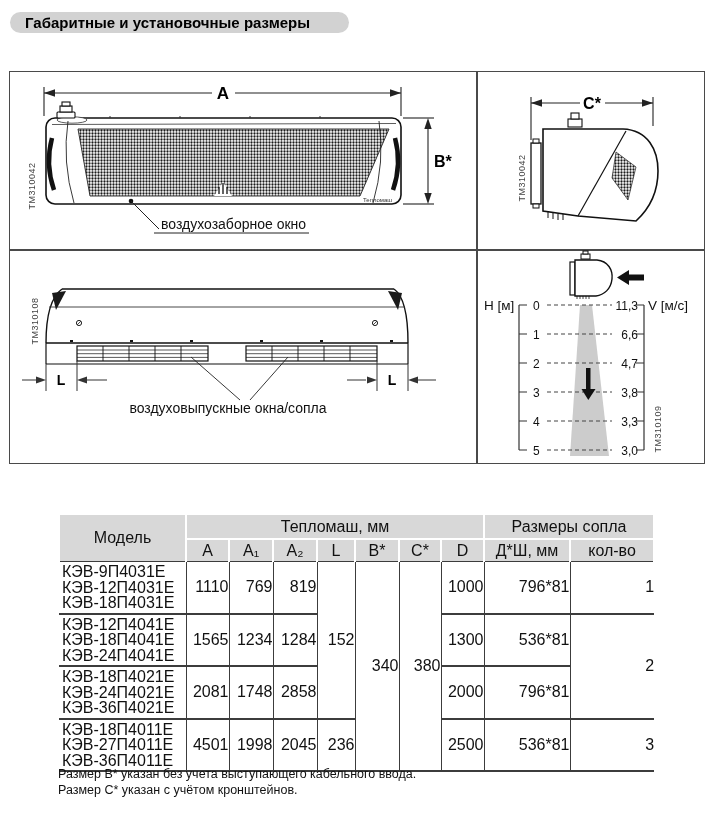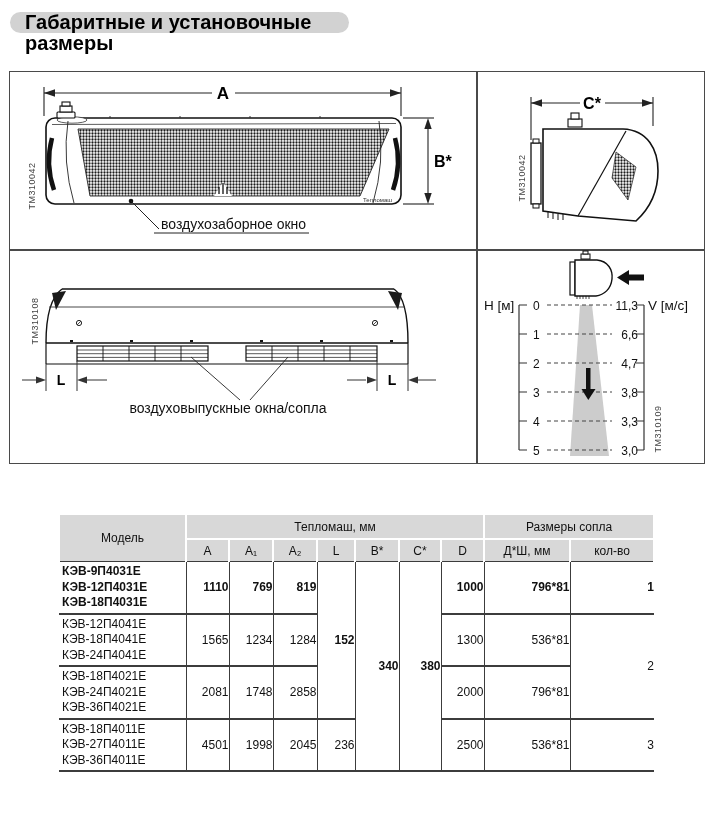--- a/index.html
+++ b/index.html
@@ -3,48 +3,48 @@
 <meta charset="utf-8">
 <style>
   html,body{margin:0;padding:0;background:#fff;}
   body{font-family:"Liberation Sans","DejaVu Sans",sans-serif;color:#111;}
   #page{position:relative;width:712px;height:815px;background:#fff;overflow:hidden;}
 
   
   .pill{position:absolute;left:10px;top:12px;width:339px;height:21px;
         background:#d2d2d2;border-radius:11px;}
   .pill span{display:block;padding-left:15px;line-height:21px;
-             font-size:20px;font-weight:bold;color:#000;}
+             font-size:15px;font-weight:bold;color:#000;}
 
   
   .fig-box{position:absolute;left:9px;top:71px;width:694px;height:391px;
            border:1.5px solid #4a4a4a;background:#fff;}
   .fig-box .vdiv{position:absolute;left:466px;top:0;width:2px;height:100%;background:#4a4a4a;}
   .fig-box .hdiv{position:absolute;left:0;top:177px;width:100%;height:2px;background:#4a4a4a;}
   .fig-box svg{position:absolute;display:block;}
   svg text{font-family:"Liberation Sans","DejaVu Sans",sans-serif;}
   .dim{font-weight:bold;font-size:17px;fill:#000;}
   .dimS{font-weight:bold;font-size:14px;fill:#000;}
   .lbl{font-size:14px;fill:#111;}
   .code{font-size:9px;fill:#444;letter-spacing:.5px;}
   .axis{font-size:13.5px;fill:#111;}
   .tick{font-size:12px;fill:#111;}
   .brand{font-size:6px;fill:#333;}
 
   
   .spec{position:absolute;left:58px;top:513px;}
-  table{border-collapse:collapse;table-layout:fixed;width:595px;font-size:12px;}
+  table{border-collapse:collapse;table-layout:fixed;width:595px;font-size:16px;}
   thead th{background:#d8d8d8;border:2px solid #fff;border-bottom-width:0;
            font-weight:normal;padding:0;text-align:center;}
   thead tr:first-child th{height:23px;}
   thead tr:last-child th{height:21px;}
   tbody td{border:1px solid #3c3c3c;border-top-width:2px;text-align:right;
            vertical-align:middle;padding:0;}
   tbody tr{height:50px;}
-  tbody tr.first td{border-top-width:1px;font-weight:bold;}
+  tbody tr.first td{border-top-width:1px;}
   tbody td.models{text-align:left;padding:2px 1px 2px 3px;line-height:15.5px;border-left:none;}
   tbody td.lastcol{border-right:none;}
   table{border-bottom:2px solid #3c3c3c;}
 
   
   .notes{position:absolute;left:58px;top:766px;font-size:12.5px;line-height:16px;color:#111;}
   .notes p{margin:0;}
 </style>
 </head>
 <body>
@@ -327,14 +327,18 @@
           <td>2045</td>
           <td>236</td>
           <td>2500</td>
           <td>536*81</td>
           <td class="lastcol">3</td>
         </tr>
       </tbody>
     </table>
   </div>
 
+  <div class="notes">
+    <p>Размер В* указан без учета выступающего кабельного ввода.</p>
+    <p>Размер С* указан с учётом кронштейнов.</p>
+  </div>
 
 </div>
 
 </body></html>

